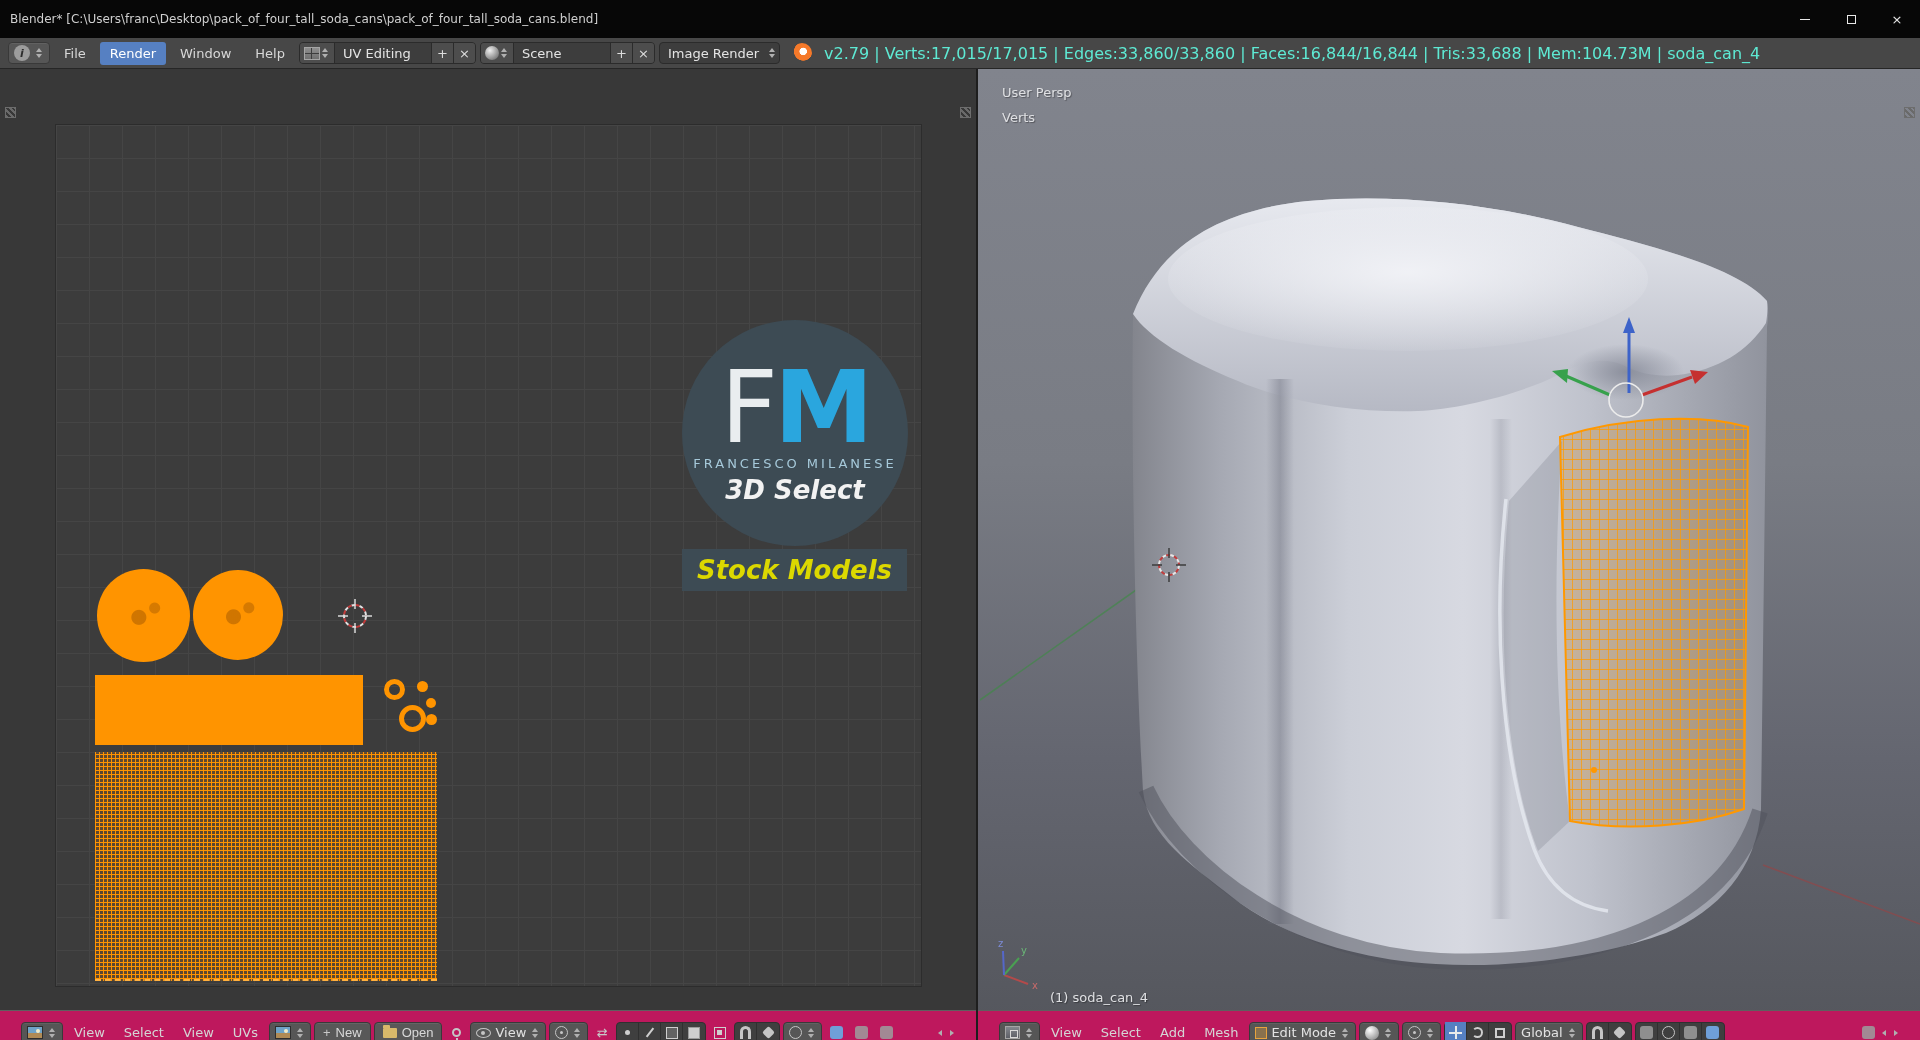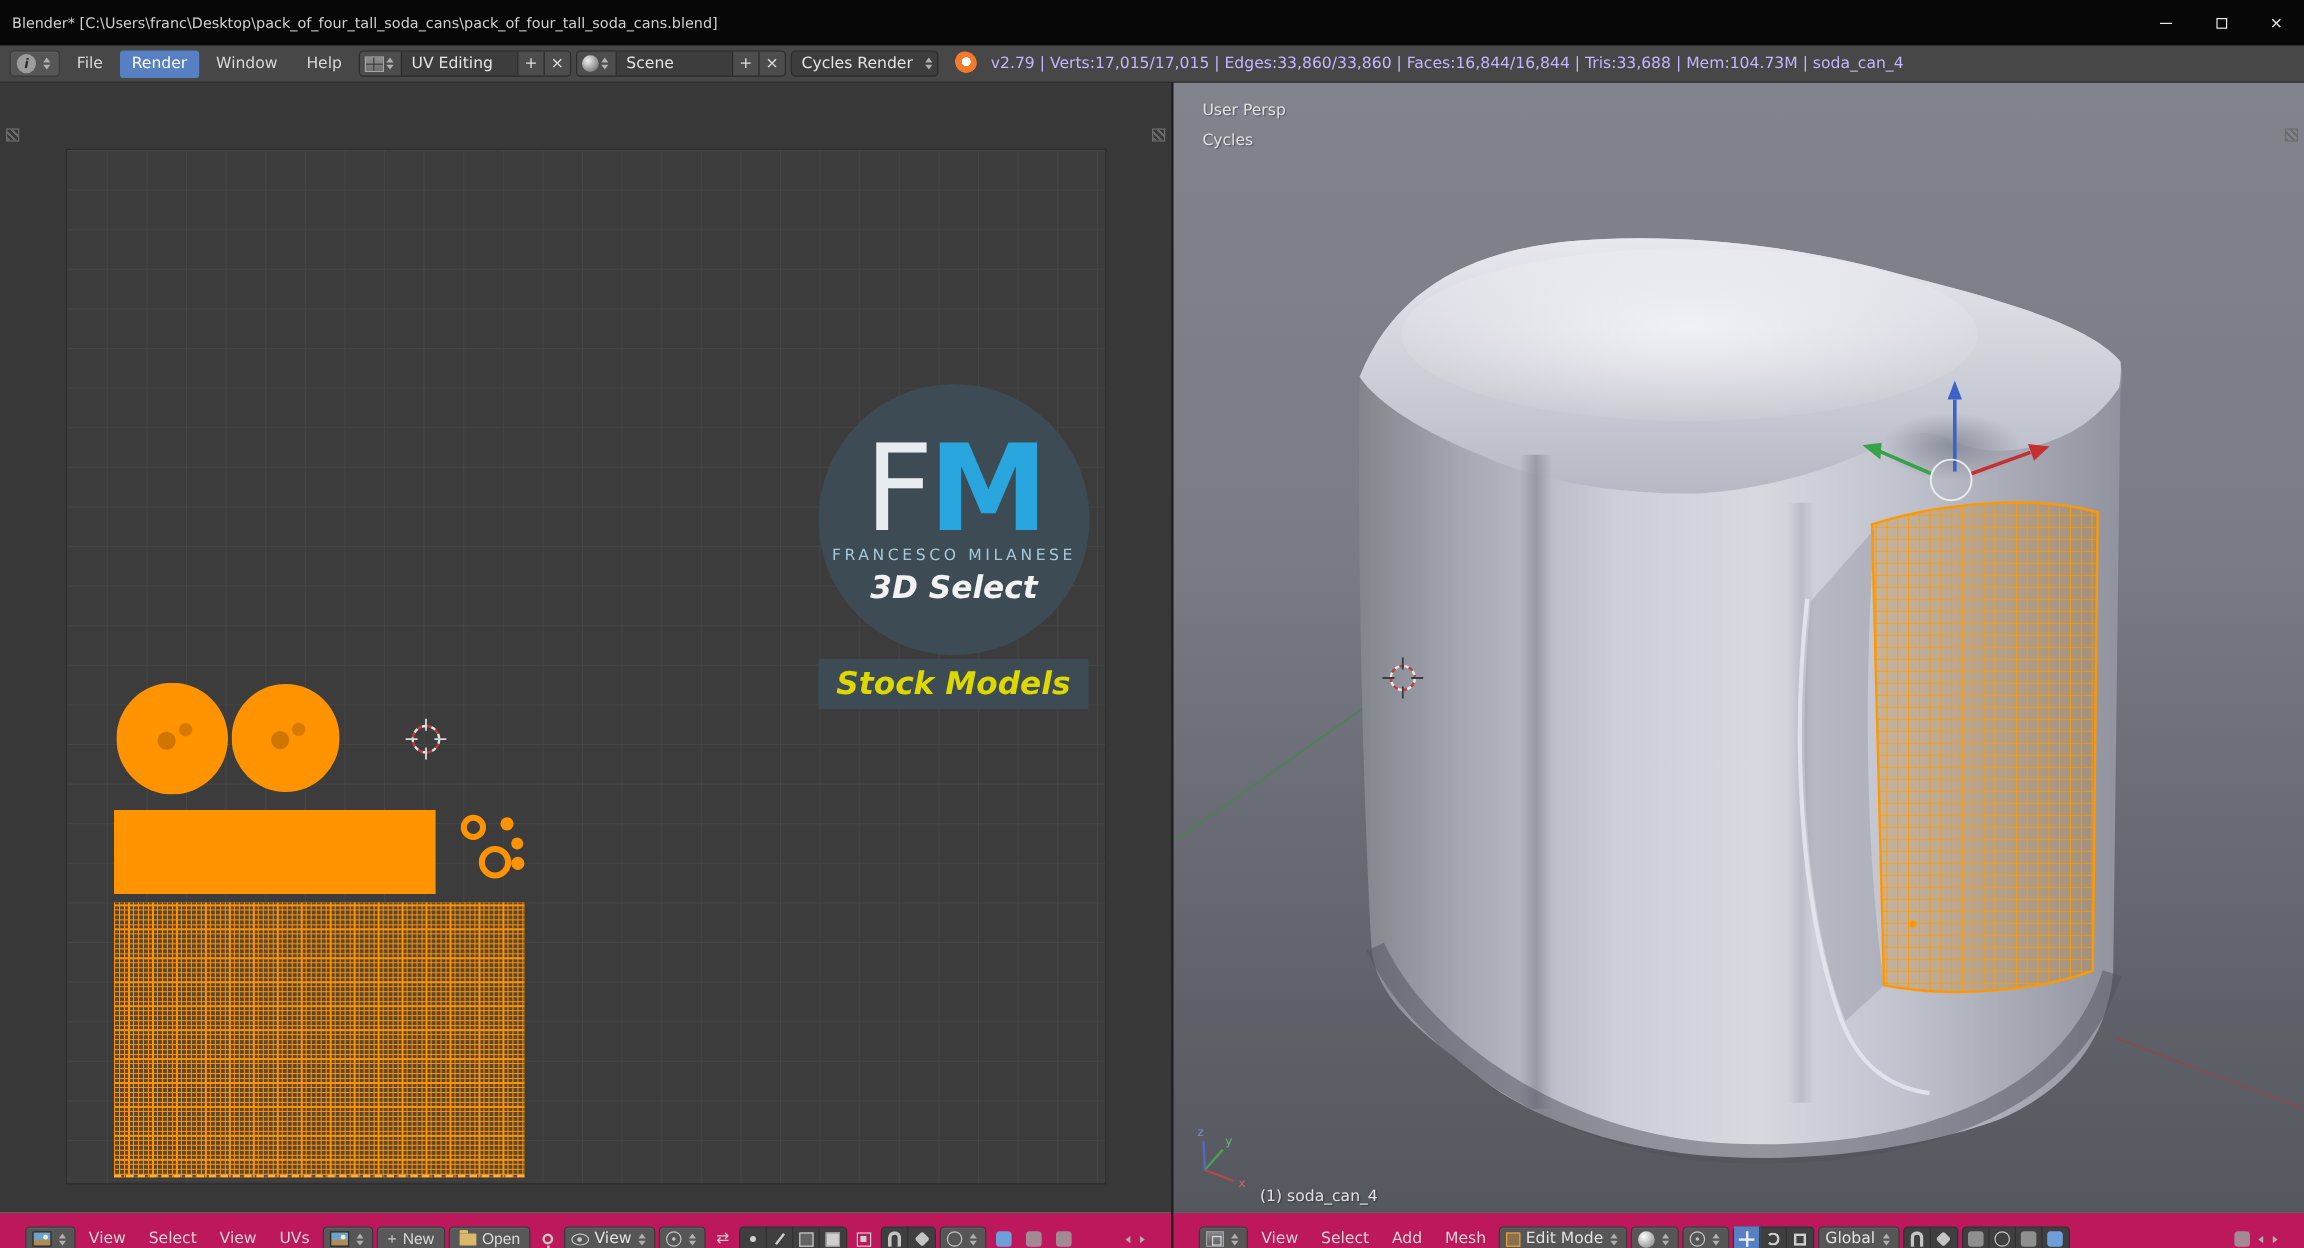--- a/index.html
+++ b/index.html
@@ -24,21 +24,21 @@
   .tri-down { width:0;height:0;border-left:3.5px solid transparent;border-right:3.5px solid transparent;border-top:4px solid #b0b0b0; }
   .dd { display:flex; align-items:center; gap:4px; height:22px; padding:0 5px;
     background:#565656; border:1px solid #393939; border-radius:4px;
     box-shadow:inset 0 1px 0 rgba(255,255,255,.07); flex:none; }
   .field { display:flex; align-items:center; height:22px; background:#3d3d3d;
     border:1px solid #2b2b2b; border-radius:4px; overflow:hidden; flex:none; }
   .field .lead { display:flex; align-items:center; padding:0 4px; background:#4d4d4d; height:100%; border-right:1px solid #2b2b2b; }
   .field-text { padding:0 8px; color:#e4e4e4; min-width:96px; }
   .field-btn { width:22px; height:100%; display:flex; align-items:center; justify-content:center;
     border-left:1px solid #2b2b2b; background:#4d4d4d; color:#ddd; font-size:13px; }
-  .stats { margin-left:8px; color:#c4b5fd; font-size:13px; white-space:nowrap; }
+  .stats { margin-left:8px; color:#5eead4; font-size:16px; white-space:nowrap; }
   .blender-logo { width:20px; height:20px; border-radius:50%; margin-left:8px; flex:none;
     background:radial-gradient(circle at 56% 42%, #ffffff 0 3.5px, #f5792a 4px 9px, rgba(0,0,0,0) 9.5px); }
 
   
   .main { display:flex; height:985px; }
   .uv-pane { width:978px; position:relative; background:#383838; border-right:2px solid #1e1e1e; overflow:hidden; }
   .view3d { flex:1; position:relative; overflow:hidden;
     background:linear-gradient(180deg,#81848d 0%, #797c84 40%, #646670 70%, #53555b 100%); }
 
   
@@ -185,21 +185,21 @@
           <i class="tri-up"></i>
           <i class="tri-down"></i>
         </span>
     </span>
     <span class="field-text">Scene</span>
     <span class="field-btn">+</span>
     <span class="field-btn">×</span>
   </div>
 
   <div class="field">
-    <span class="field-text">Cycles Render</span>
+    <span class="field-text">Image Render</span>
     <span class="arrows" style="margin-right:4px">
         <i class="tri-up"></i>
         <i class="tri-down"></i>
       </span>
   </div>
 
   <span class="blender-logo"></span>
   <span class="stats">v2.79 | Verts:17,015/17,015 | Edges:33,860/33,860 | Faces:16,844/16,844 | Tris:33,688 | Mem:104.73M | soda_can_4</span>
 </div>
 
@@ -337,21 +337,21 @@
       <div class="hdr-end">
         <i class="tri-up" style="transform:rotate(-90deg)"></i>
         <i class="tri-up" style="transform:rotate(90deg)"></i>
       </div>
     </div>
   </div>
 
   <div class="view3d">
     <span class="corner-grip" style="right:5px;top:38px"></span>
     <div class="vp-label" style="left:24px;top:16px">User Persp</div>
-    <div class="vp-label" style="left:24px;top:41px">Cycles</div>
+    <div class="vp-label" style="left:24px;top:41px">Verts</div>
     <div class="vp-label" style="left:72px;top:921px">(1) soda_can_4</div>
 
     <svg class="model-svg" width="942" height="955" viewBox="0 0 942 955">
       <defs>
         <linearGradient id="bodyGrad" x1="0" y1="0" x2="1" y2="0">
           <stop offset="0" stop-color="#83858d"></stop>
             <stop offset="0.14" stop-color="#a6a9b3"></stop>
           <stop offset="0.34" stop-color="#cccfd8"></stop>
             <stop offset="0.52" stop-color="#d7d9e1"></stop>
           <stop offset="0.72" stop-color="#bfc2cc"></stop>

